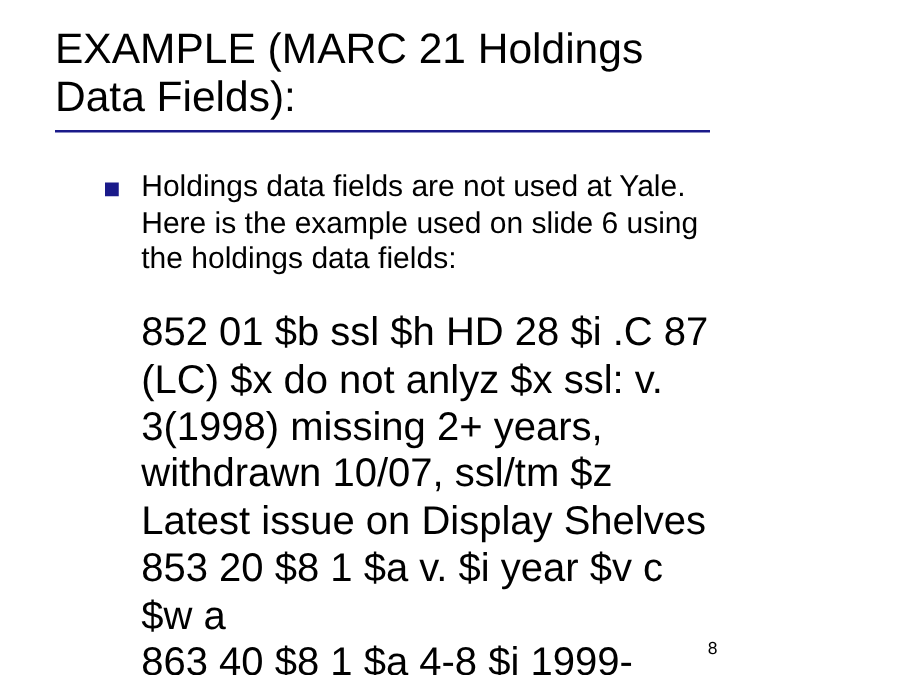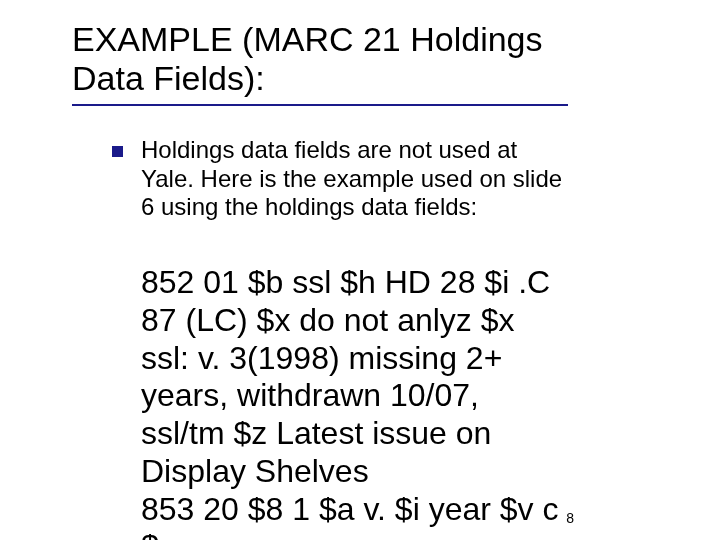--- a/index.html
+++ b/index.html
@@ -10,42 +10,42 @@
     background: #fff;
     font-family: Verdana, Geneva, sans-serif;
     color: #000;
     overflow: hidden;
   }
   .slide {
     position: relative;
     width: 608px;
     height: 540px;
     box-sizing: border-box;
-    padding: 20px 40px 30px 72px;
+    padding: 20px 40px 30px 44px;
   }
   .title {
     font-size: 34px;
     line-height: 1.15;
     margin: 0 0 6px 0;
     font-weight: 400;
   }
   .title-underline {
     border-bottom: 2px solid #1a1a8a;
     width: 100%;
     margin-bottom: 30px;
   }
   .body {
     padding-left: 40px;
     font-size: 24px;
     line-height: 1.18;
   }
   .bullet-row {
     display: flex;
     align-items: flex-start;
-    margin-bottom: 43px;
+    margin-bottom: 26px;
   }
   .bullet {
     width: 11px;
     height: 11px;
     background: #1a1a8a;
     flex: 0 0 11px;
     margin-top: 10px;
     margin-right: 18px;
   }
   .bullet-text {

